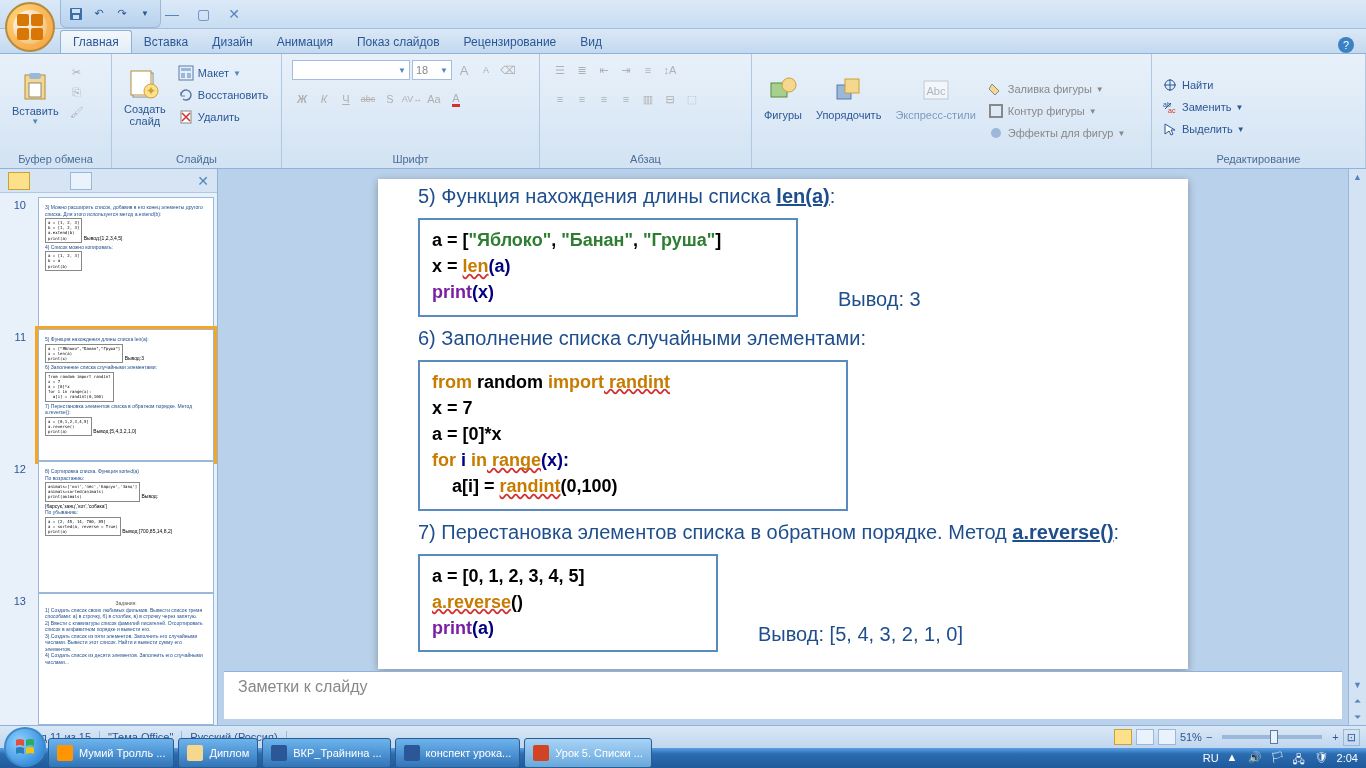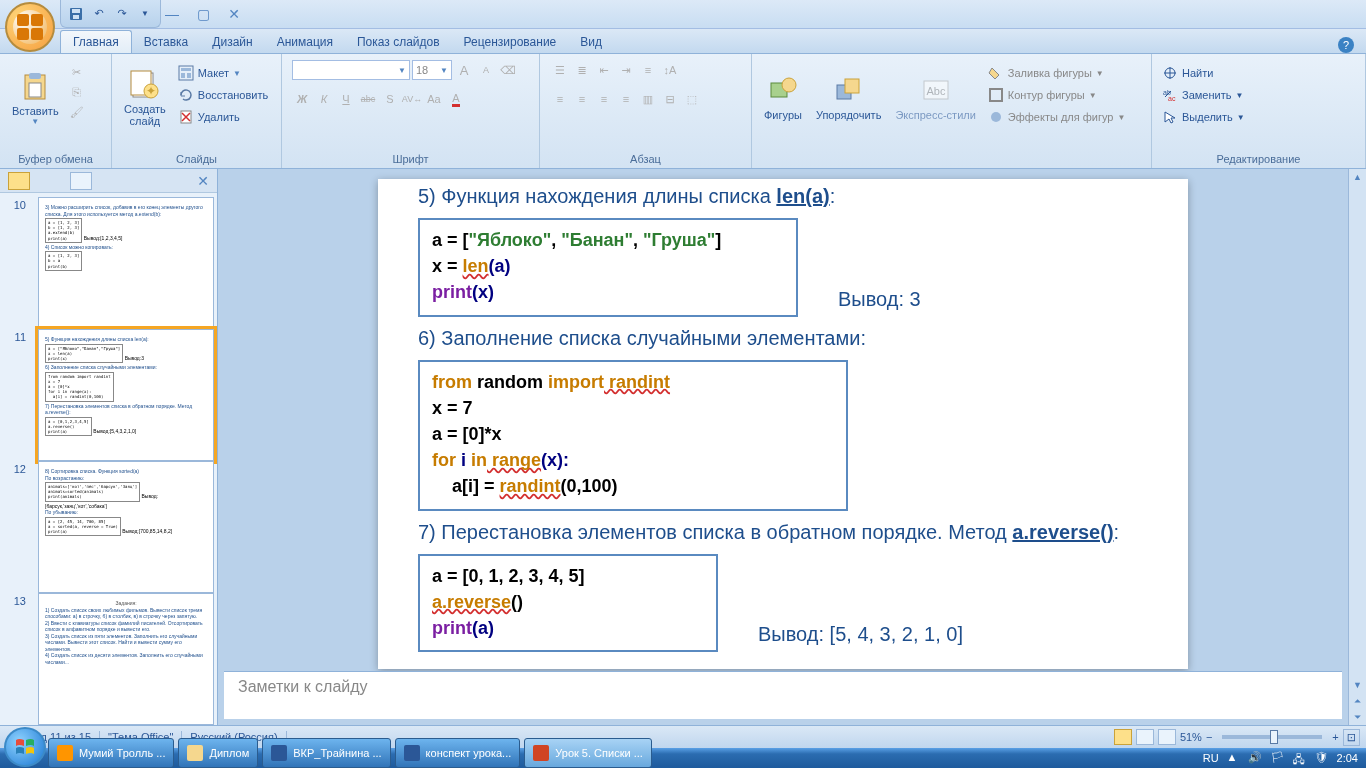--- a/index.html
+++ b/index.html
@@ -272,21 +272,21 @@
           </svg>
         <div class="big-btn-label">Упорядочить</div>
       </div>
       <div class="big-btn" style="opacity:.55">
         <svg class="icon" viewBox="0 0 32 32">
             <rect x="4" y="6" width="24" height="18" fill="#fff" stroke="#aaa"></rect>
             <text x="16" y="20" text-anchor="middle" font-size="11" fill="#888">Abc</text>
           </svg>
         <div class="big-btn-label">Экспресс-стили</div>
       </div>
-      <div class="vcol" style="margin-top:4px">
+      <div class="vcol" style="margin-top:20px">
         <div class="small-btn" style="color:#888">
             <svg class="icon" viewBox="0 0 16 16">
               <path d="M4 3 L11 10 L7 14 L1 8 Z" fill="#f5d78e" stroke="#888"></path>
             </svg>
             <span>Заливка фигуры</span> 
             <span style="font-size:8px">▼</span>
           </div>
         <div class="small-btn" style="color:#888">
             <svg class="icon" viewBox="0 0 16 16">
               <rect x="2" y="2" width="12" height="12" fill="none" stroke="#888" stroke-width="2"></rect>
@@ -299,21 +299,21 @@
               <circle cx="8" cy="8" r="5" fill="#9bb8da"></circle>
             </svg>
             <span>Эффекты для фигур</span> 
             <span style="font-size:8px">▼</span>
           </div>
       </div>
     </div>
   </div>
 
   <div class="group" style="flex:1">
-    <div class="group-body vcol" style="margin-top:4px">
+    <div class="group-body vcol" style="margin-top:16px">
       <div class="small-btn">
           <svg class="icon" viewBox="0 0 16 16">
             <path d="M2 8 L14 8 M8 2 L8 14" stroke="#2b5797"></path>
             <circle cx="8" cy="8" r="5" fill="none" stroke="#2b5797"></circle>
           </svg>
           <span>Найти</span>
         </div>
       <div class="small-btn">
           <svg class="icon" viewBox="0 0 16 16">
             <text x="1" y="8" font-size="7" fill="#2b5797">ab</text>

